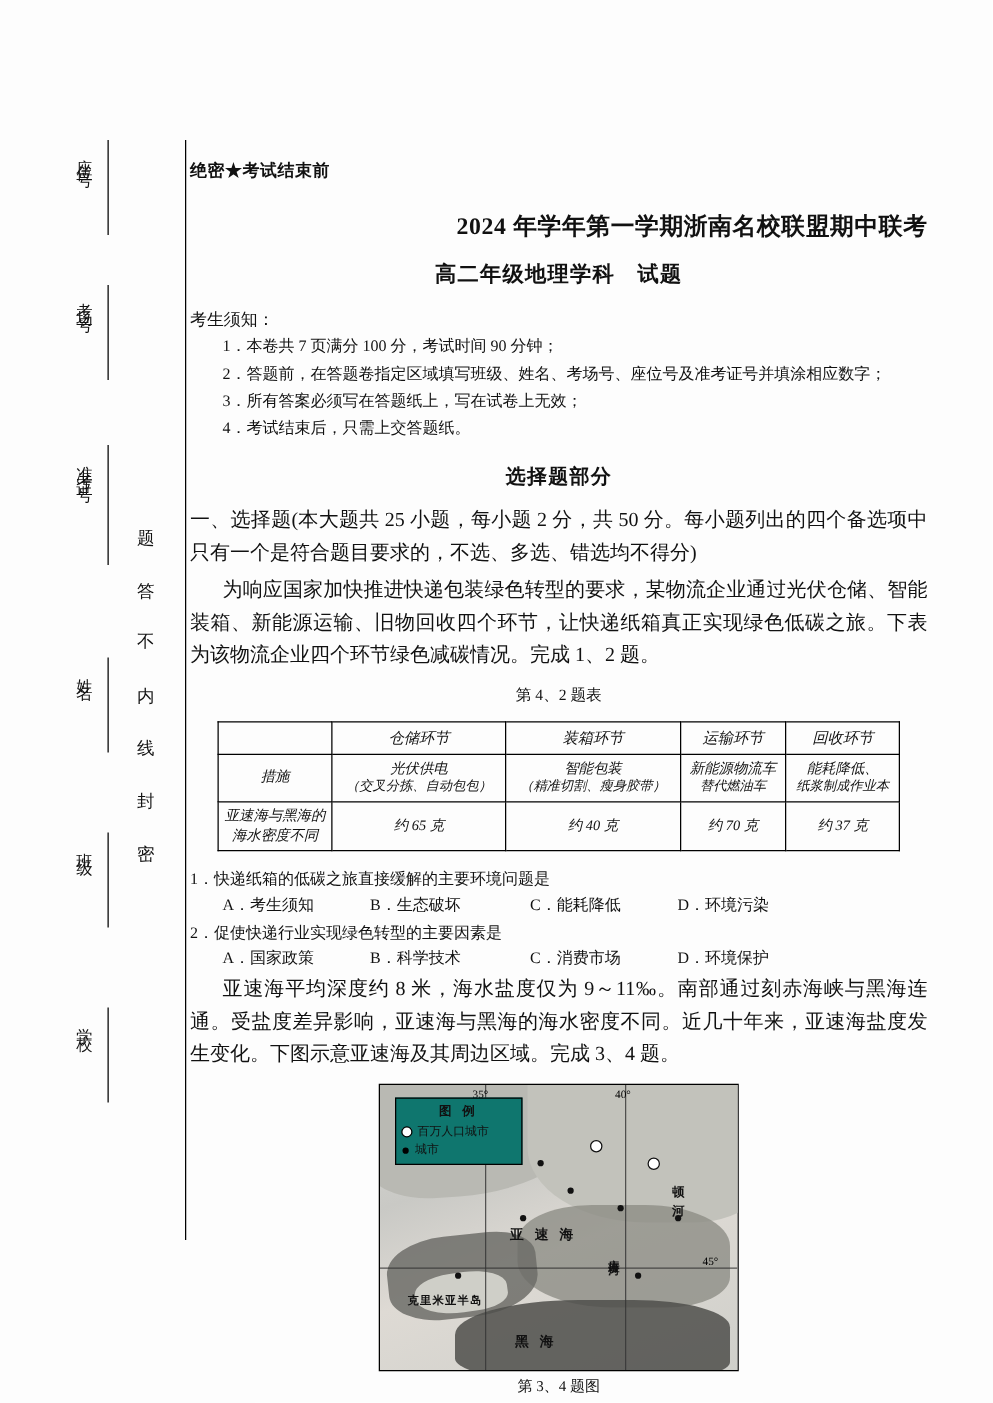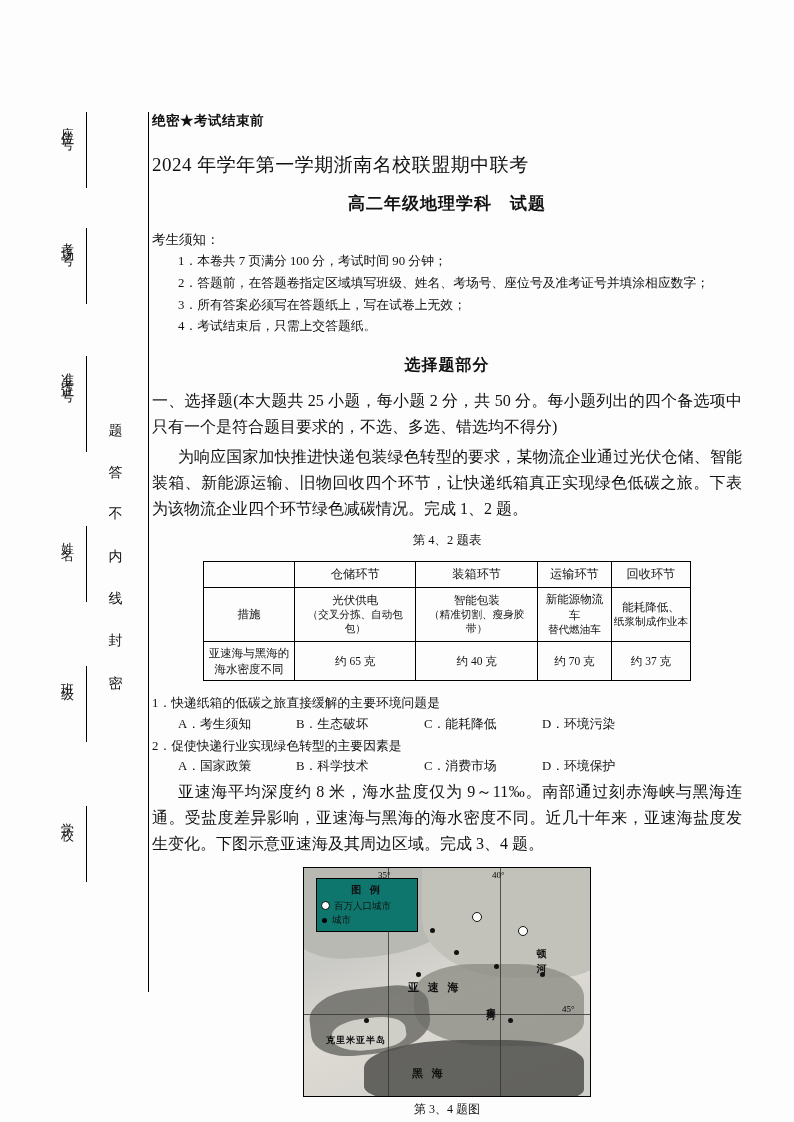--- a/index.html
+++ b/index.html
@@ -63,33 +63,33 @@
     position: absolute;
     left: 42px;
     width: 0;
     border-left: 1px solid #000;
   }
 
   
   .content {
     position: absolute;
     left: 152px;
-    top: 112px;
+    top: 128px;
     width: 590px;
   }
   .secret {
     font-size: 13.5px;
     font-weight: bold;
     letter-spacing: 0.5px;
     margin: 0 0 22px 0;
   }
   .doc-title {
-    text-align: left;
+    text-align: right;
     font-size: 19px;
-    font-weight: normal;
+    font-weight: bold;
     letter-spacing: 0.5px;
     margin: 8px 0 4px 0;
   }
   .doc-subtitle {
     text-align: center;
     font-size: 17px;
     font-weight: bold;
     letter-spacing: 1px;
     margin: 14px 0 16px 0;
   }
@@ -136,22 +136,23 @@
   .opt-c { width: 118px; }
 
   .table-cap {
     text-align: center;
     font-size: 12.5px;
     margin: 10px 0 3px 0;
   }
   table.data {
     border-collapse: collapse;
     margin: 12px auto;
-    width: 488px;
+    width: 546px;
     font-size: 11.5px;
+    font-style: italic;
   }
   table.data td {
     border: 1px solid #000;
     text-align: center;
     padding: 3px 2px;
     line-height: 1.4;
   }
   table.data tr.head td {
     font-size: 12.2px;
     padding: 4px 2px;

